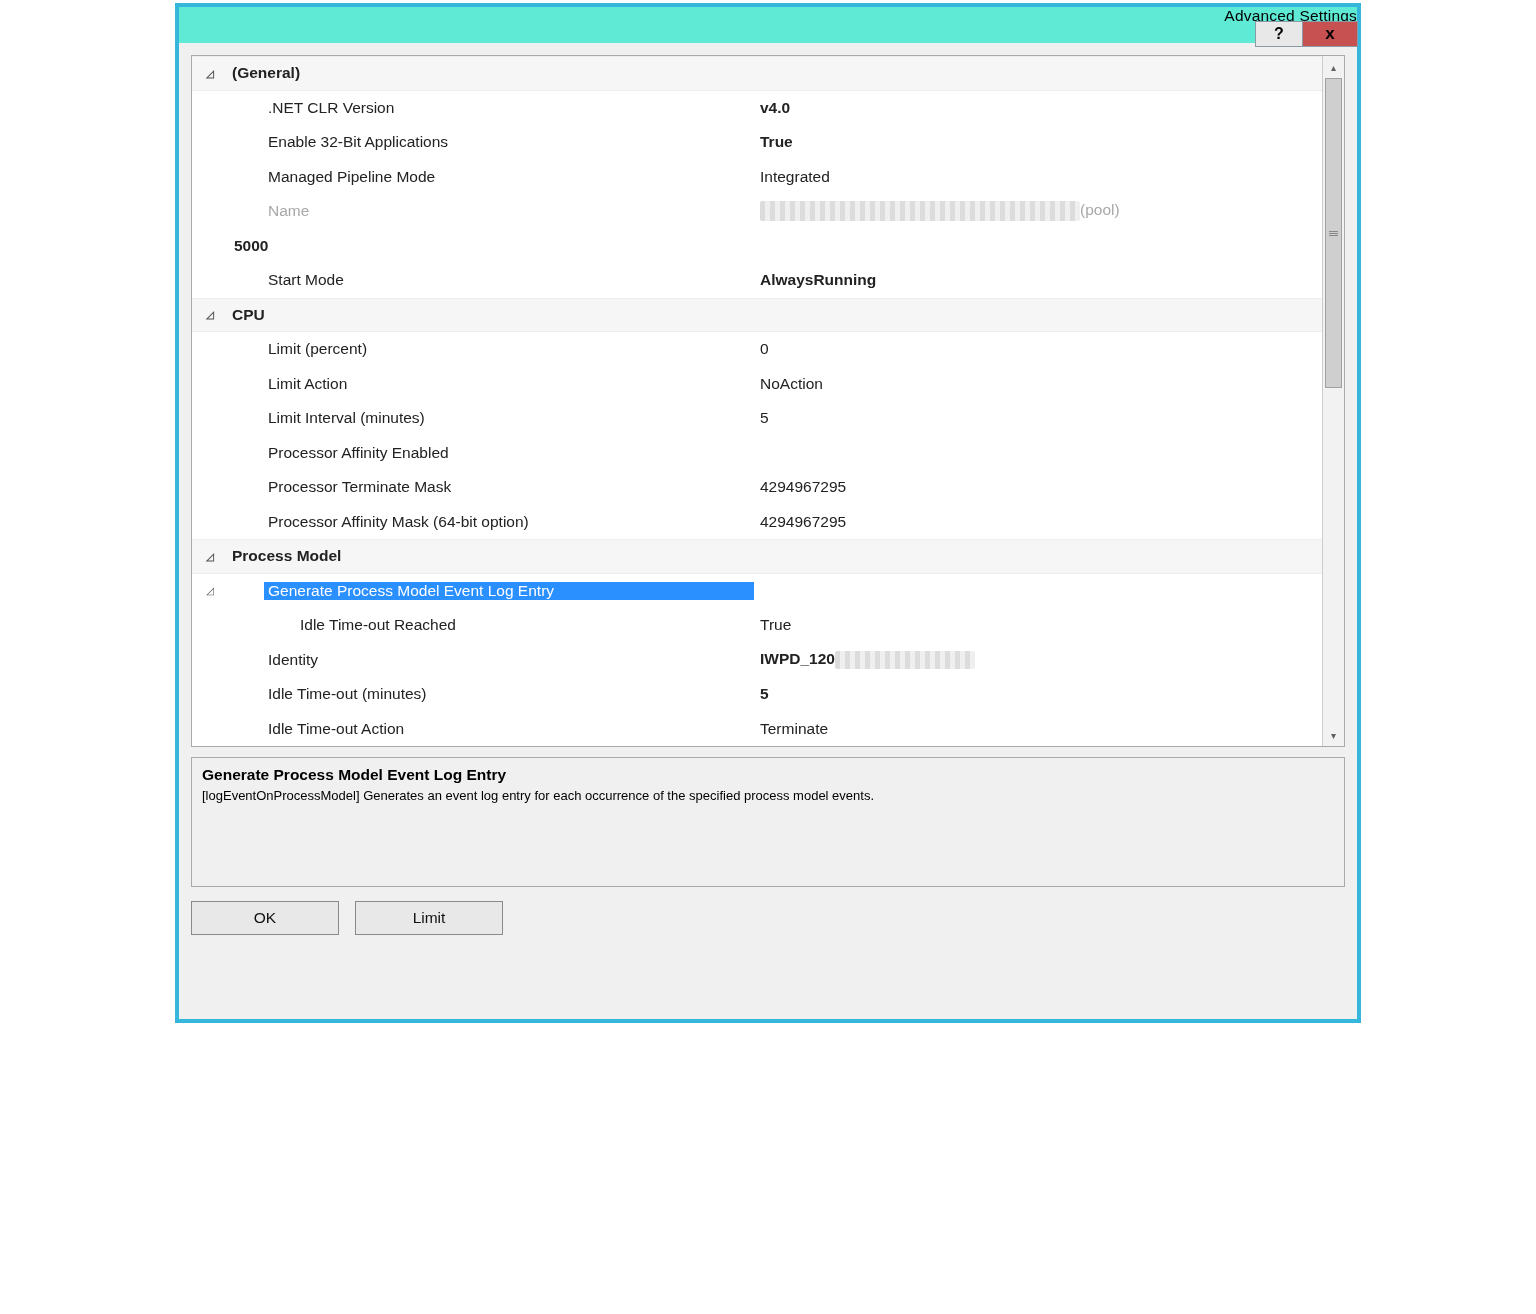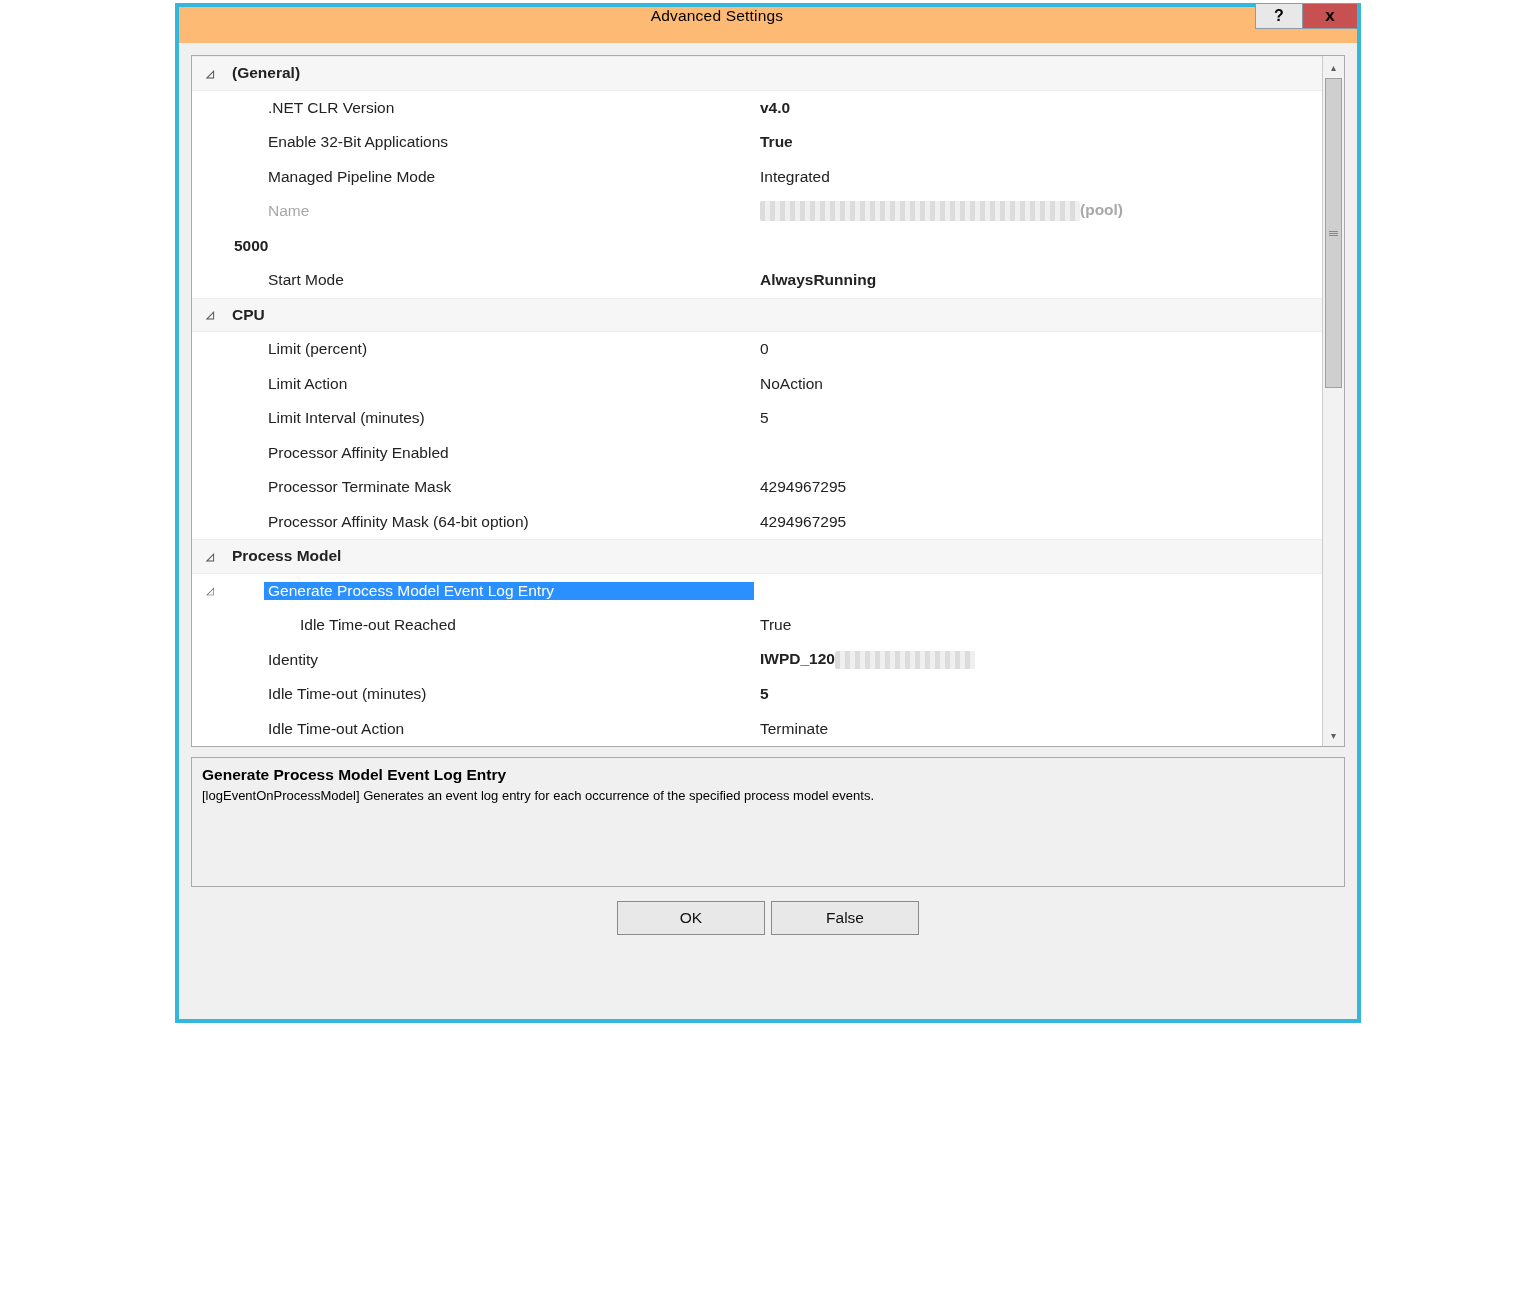--- a/index.html
+++ b/index.html
@@ -15,25 +15,26 @@
   .window {
     border: 4px solid #34b7da;
     width: 1186px;
     height: 1020px;
     margin: 0 auto;
     background: #f0f0f0;
     display: flex;
     flex-direction: column;
   }
   .titlebar {
-    background: #fdba74;
+    background: #5eead4;
     display: flex;
-    align-items: flex-start;
+    align-items: flex-end;
     height: 36px;
     position: relative;
+    flex-direction: column;
   }
   .titlebar .title-text {
     flex: 1;
     text-align: center;
     color: #000;
     font-size: 15.5px;
     letter-spacing: .2px;
   }
   .titlebar-buttons {
     display: flex;
@@ -135,21 +136,21 @@
     flex:1;
     padding-left:6px;
   }
   .row .val.bold { font-weight:700; }
   .row.selected {}
   .row.selected .label {
     background:#2a8fff;
     color:#fff;
   }
   .row.disabled .label { color:#a8a8a8; }
-  .row.disabled .val { color:#a8a8a8;font-weight:bold; }
+  .row.disabled .val { color:#a8a8a8; }
 
   .blur-box {
     display:inline-block;
     height:20px;
     background: repeating-linear-gradient(90deg,#dcdcdc 0 5px,#efefef 5px 10px);
     border-radius:2px;
     vertical-align:middle;
   }
 
   .desc-panel {
@@ -157,22 +158,22 @@
     background:#f0f0f0;
     margin-top:10px;
     height:130px;
     padding:8px 10px;
   }
   .desc-title { font-weight:700; font-size:15.5px; }
   .desc-body { font-size:13px; padding-top:4px; }
 
   .button-bar {
     display:flex;
-    justify-content:center;
-    gap:6px;
+    justify-content:flex-start;
+    gap:16px;
     padding-top:14px;
   }
   .btn {
     width:148px;
     height:34px;
     border:1px solid #8a8a8a;
     background:#e8e8e8;
     font-size:15.5px;
     display:inline-flex;
     align-items:center;
@@ -325,18 +326,18 @@
     <div class="desc-panel">
       <div class="desc-title">Generate Process Model Event Log Entry</div>
       <div class="desc-body">[logEventOnProcessModel] Generates an event log entry for each occurrence of the specified process model events.</div>
     </div>
 
     <div class="button-bar">
       <div class="btn">
           <span>OK</span>
         </div>
       <div class="btn">
-          <span>False</span>
+          <span>Limit</span>
         </div>
     </div>
 
   </div>
 </div>
 
 </body></html>

